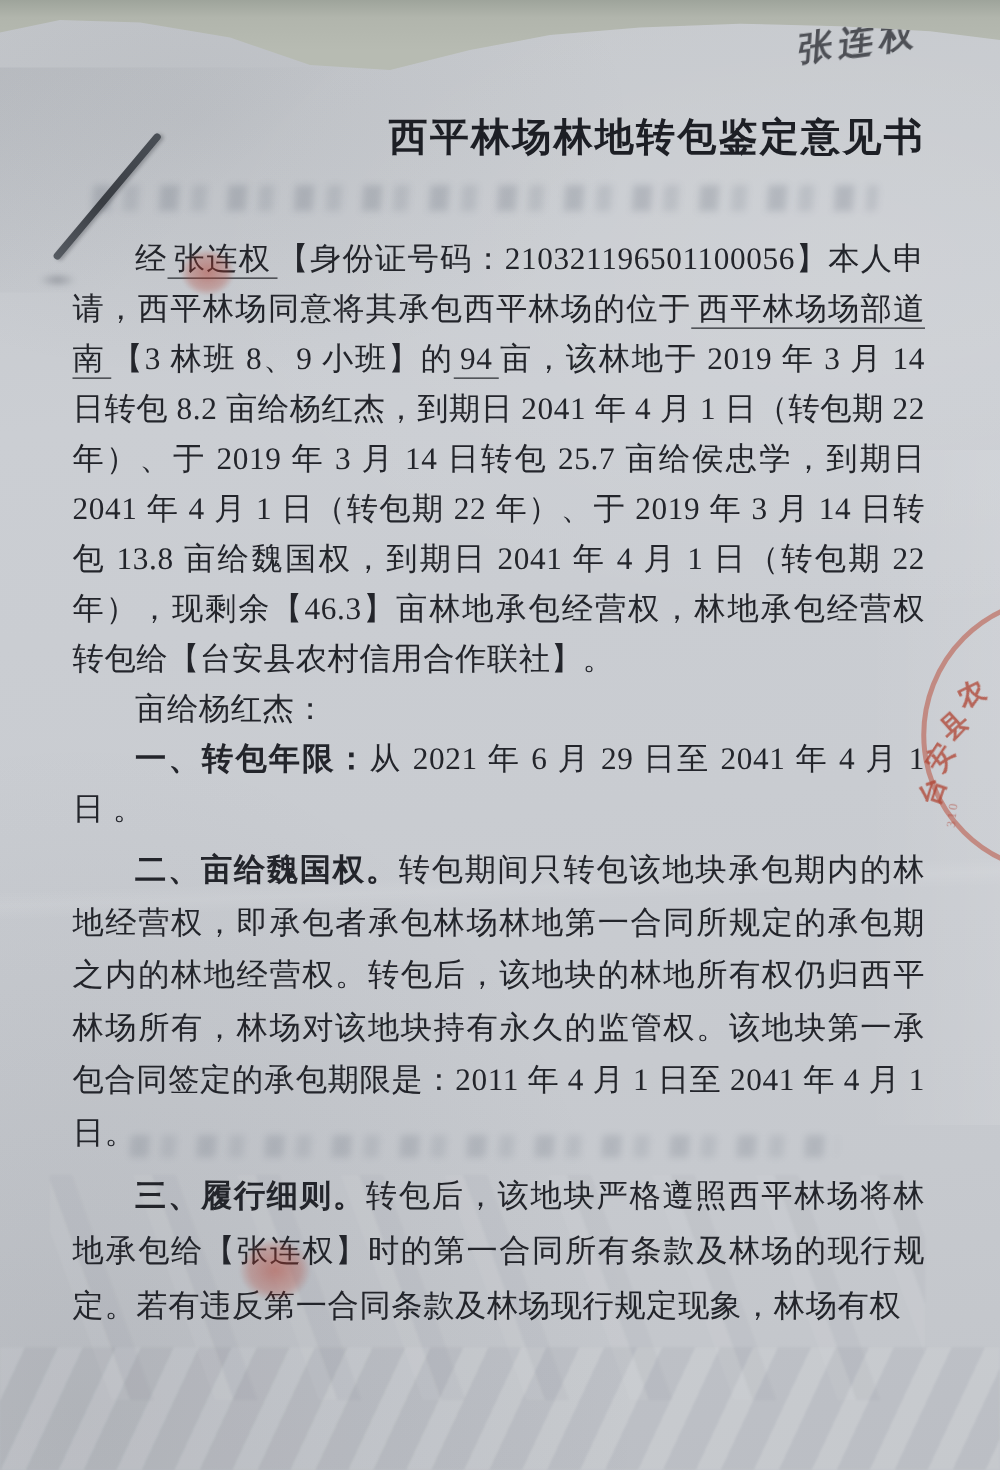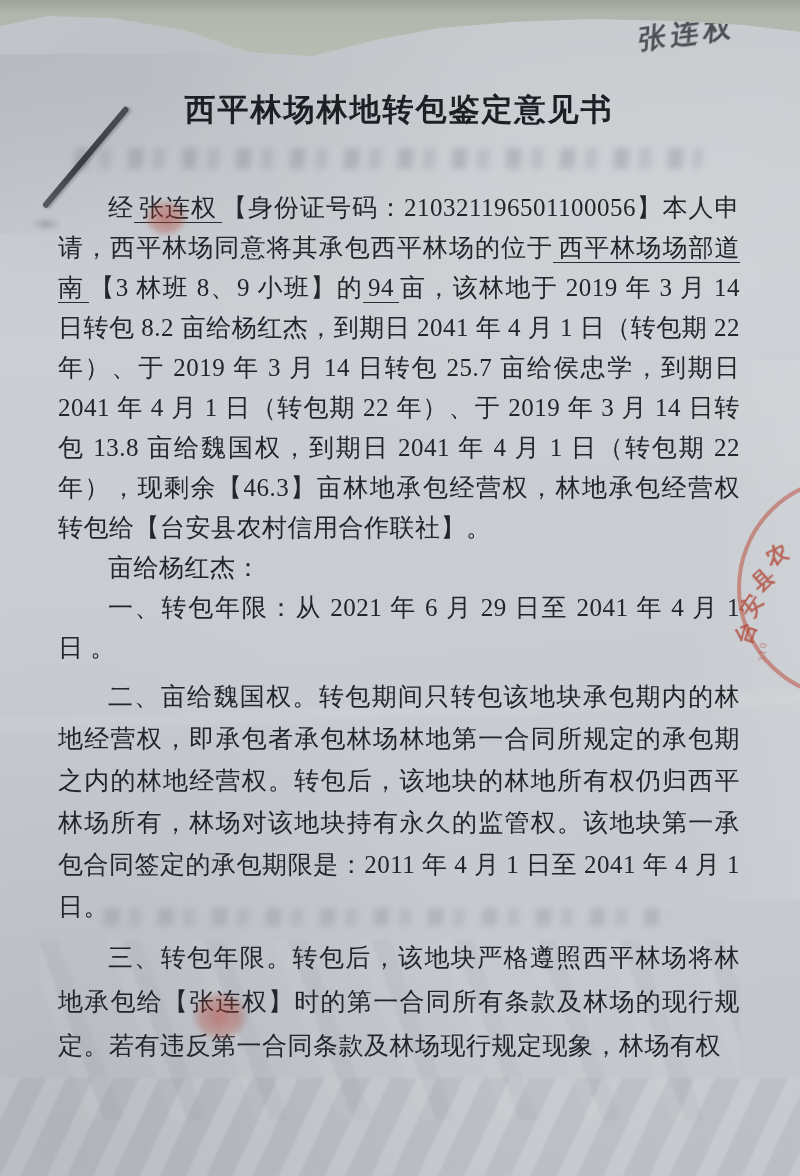--- a/index.html
+++ b/index.html
@@ -36,30 +36,30 @@
     transform:rotate(-8deg) skewX(-12deg);letter-spacing:5px;font-weight:600;filter:blur(.3px);
     font-family:"DejaVu Sans",sans-serif;}
   
   .ghost{position:absolute;filter:blur(3px);opacity:.5;transform:skewX(-4deg);border-radius:3px;
     background:repeating-linear-gradient(90deg,rgba(72,82,98,.38) 0 15px,transparent 15px 25px,rgba(72,82,98,.26) 25px 37px,transparent 37px 54px);}
   .ghost1{top:148px;left:74px;width:628px;height:21px;}
   .ghost2{top:908px;left:104px;width:566px;height:18px;opacity:.42;}
   
   .content{position:absolute;left:58px;top:88px;width:682px;color:#23252b;
     font-size:25px;line-height:40px;text-align:justify;letter-spacing:.5px;}
-  .doc-title{margin:0;font-size:31px;line-height:44px;font-weight:700;text-align:center;
+  .doc-title{margin:0;font-size:31px;line-height:44px;font-weight:700;text-align:right;
     letter-spacing:2px;color:#1d1f25;}
   p{margin:0;}
   .p-app{margin-top:56px;text-indent:2em;}
   .p-intro{text-indent:2em;}
   .p-item1{text-indent:2em;}
   .p-item2{margin-top:8px;text-indent:2em;line-height:42px;}
   .p-item3{margin-top:8px;text-indent:2em;line-height:44px;}
   .u{border-bottom:1.5px solid #2a2c32;padding:0 5px 1px 5px;}
-  .bold{font-weight:400;}
+  .bold{font-weight:700;}
   .name-seal{position:relative;white-space:nowrap;}
   .fingerprint{position:absolute;border-radius:50%;pointer-events:none;filter:blur(1px);
     background:radial-gradient(closest-side,rgba(176,60,46,.5),rgba(176,60,46,.28) 55%,rgba(176,60,46,0) 78%);}
   .fp1{left:4px;top:0px;width:56px;height:48px;}
   .fp2{left:-6px;top:-4px;width:74px;height:64px;}
   
   .seal-ring{position:absolute;left:737px;top:476px;width:216px;height:216px;border-radius:50%;
     border:4px solid rgba(186,82,64,.55);filter:blur(.6px);}
   .seal-char{position:absolute;font-size:22px;font-weight:700;color:rgba(175,70,54,.78);filter:blur(.4px);}
   .sc-nong{left:766px;top:540px;transform:rotate(-26deg);}
@@ -88,21 +88,21 @@
       <h1 class="doc-title">西平林场林地转包鉴定意见书</h1>
 
       <p class="p-app"><span>经</span><span class="u name-seal"><span>张连权</span><span class="fingerprint fp1"></span></span><span>【身份证号码：210321196501100056】本人申请，西平林场同意将其承包西平林场的位于</span><span class="u">西平林场场部道南</span><span>【3 林班 8、9 小班】的</span><span class="u">94</span><span>亩，该林地于 2019 年 3 月 14 日转包 8.2 亩给杨红杰，到期日 2041 年 4 月 1 日（转包期 22 年）、于 2019 年 3 月 14 日转包 25.7 亩给侯忠学，到期日 2041 年 4 月 1 日（转包期 22 年）、于 2019 年 3 月 14 日转包 13.8 亩给魏国权，到期日 2041 年 4 月 1 日（转包期 22 年），现剩余【46.3】亩林地承包经营权，林地承包经营权转包给【台安县农村信用合作联社】。</span></p>
 
       <p class="p-intro">亩给杨红杰：</p>
 
       <p class="p-item1"><span class="bold">一、转包年限：</span><span>从 2021 年 6 月 29 日至 2041 年 4 月 1 日 。</span></p>
 
       <p class="p-item2"><span class="bold">二、亩给魏国权。</span><span>转包期间只转包该地块承包期内的林地经营权，即承包者承包林场林地第一合同所规定的承包期之内的林地经营权。转包后，该地块的林地所有权仍归西平林场所有，林场对该地块持有永久的监管权。该地块第一承包合同签定的承包期限是：2011 年 4 月 1 日至 2041 年 4 月 1 日。</span></p>
 
-      <p class="p-item3"><span class="bold">三、转包年限。</span><span>转包后，该地块严格遵照西平林场将林地承包给【</span><span class="name-seal"><span>张连权</span><span class="fingerprint fp2"></span></span><span>】时的第一合同所有条款及林场的现行规定。若有违反第一合同条款及林场现行规定现象，林场有权</span></p>
+      <p class="p-item3"><span class="bold">三、履行细则。</span><span>转包后，该地块严格遵照西平林场将林地承包给【</span><span class="name-seal"><span>张连权</span><span class="fingerprint fp2"></span></span><span>】时的第一合同所有条款及林场的现行规定。若有违反第一合同条款及林场现行规定现象，林场有权</span></p>
     </div>
 
     <div class="seal-ring"></div>
     <span class="seal-char sc-tai">台</span>
     <span class="seal-char sc-an">安</span>
     <span class="seal-char sc-xian">县</span>
     <span class="seal-char sc-nong">农</span>
     <span class="seal-code">310</span>
 
     <div class="staple"></div>

